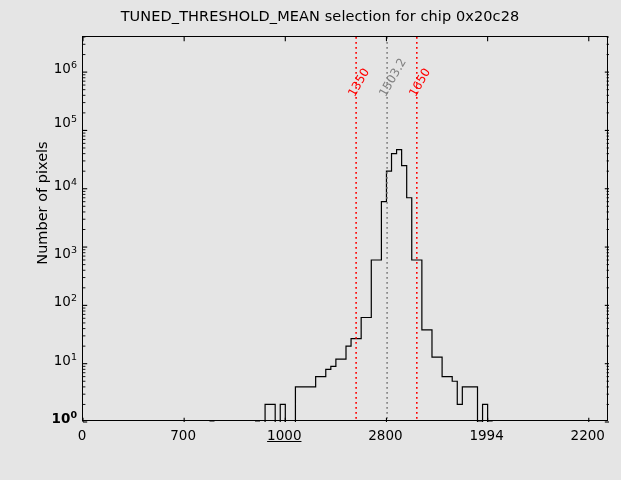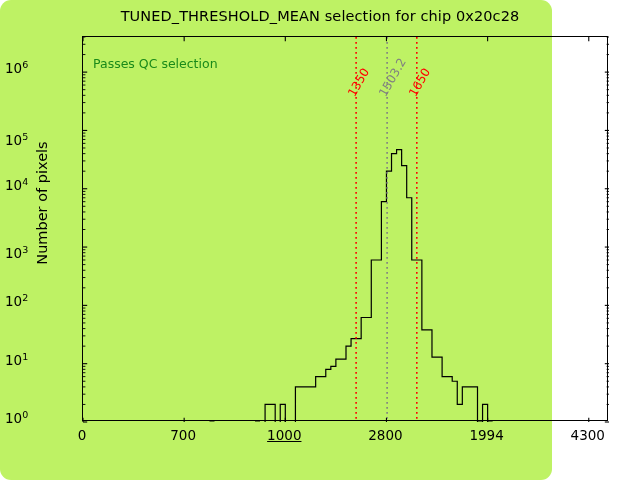--- a/index.html
+++ b/index.html
@@ -8,24 +8,23 @@
     background: #ffffff;
   }
   body {
     width: 640px;
     height: 480px;
     font-family: "DejaVu Sans", sans-serif;
     overflow: hidden;
   }
   #figure {
     position: relative;
-    width: 552px;
+    width: 621px;
     height: 480px;
-    background: #bef264;
-    border-radius: 11px;
+    background: #e5e5e5;
   }
   #chart-title {
     position: absolute;
     left: 0;
     top: 8px;
     width: 640px;
     text-align: center;
     font-size: 14.5px;
     color: #000000;
     letter-spacing: 0.1px;
@@ -82,20 +81,21 @@
     left: 82px;
     top: 452px;
     width: 526px;
     text-align: center;
     font-size: 14.5px;
     color: #000000;
   }
   .ytick-label {
     position: absolute;
     right: 0;
+    text-align: right;
     font-size: 13.5px;
     color: #000000;
     white-space: nowrap;
     line-height: 1;
   }
   .ytick-label sup {
     font-size: 9.5px;
     vertical-align: super;
     line-height: 0;
   }
@@ -117,43 +117,42 @@
   }
 </style>
 </head>
 <body>
 
 <div id="figure">
 
   <div id="chart-title">TUNED_THRESHOLD_MEAN selection for chip 0x20c28</div>
 
   <div id="ytick-labels-layer">
-      <div class="ytick-label" style="top: 412px; width: 72px;">10<sup>0</sup></div>
+      <div class="ytick-label" style="top: 412px; width: 72px; font-weight: bold;">10<sup>0</sup></div>
       <div class="ytick-label" style="top: 353.685px; width: 72px;">10<sup>1</sup></div>
       <div class="ytick-label" style="top: 295.37px; width: 72px;">10<sup>2</sup></div>
       <div class="ytick-label" style="top: 237.055px; width: 72px; margin-top: 10px;">10<sup>3</sup></div>
       <div class="ytick-label" style="top: 178.739px; width: 72px;">10<sup>4</sup></div>
-      <div class="ytick-label" style="top: 134px; width: 72px;">10<sup>5</sup></div>
+      <div class="ytick-label" style="top: 116px; width: 72px;">10<sup>5</sup></div>
       <div class="ytick-label" style="top: 62.1092px; width: 72px;">10<sup>6</sup></div>
     </div>
 
   <div id="y-axis-label">Number of pixels</div>
 
   <div id="plot-area">
     <svg id="plot-svg" viewBox="0 0 526 385" preserveAspectRatio="none">
       <g id="hist-group">
           <path d="M 126.44 385.00 L 126.44 385.00 L 131.50 385.00 L 131.50 385.00 M 171.96 385.00 L 171.96 385.00 L 177.02 385.00 L 177.02 385.00 M 182.08 385.00 L 182.08 367.45 L 187.13 367.45 L 187.13 367.45 L 192.19 367.45 L 192.19 385.00 M 197.25 385.00 L 197.25 367.45 L 202.31 367.45 L 202.31 385.00 M 212.42 385.00 L 212.42 349.89 L 217.48 349.89 L 217.48 349.89 L 222.54 349.89 L 222.54 349.89 L 227.60 349.89 L 227.60 349.89 L 232.65 349.89 L 232.65 339.62 L 237.71 339.62 L 237.71 339.62 L 242.77 339.62 L 242.77 332.34 L 247.83 332.34 L 247.83 329.35 L 252.88 329.35 L 252.88 322.07 L 257.94 322.07 L 257.94 322.07 L 263.00 322.07 L 263.00 309.13 L 268.06 309.13 L 268.06 301.53 L 273.12 301.53 L 273.12 301.53 L 278.17 301.53 L 278.17 280.48 L 283.23 280.48 L 283.23 280.48 L 288.29 280.48 L 288.29 222.99 L 293.35 222.99 L 293.35 222.99 L 298.40 222.99 L 298.40 164.68 L 303.46 164.68 L 303.46 134.18 L 308.52 134.18 L 308.52 116.63 L 313.58 116.63 L 313.58 112.55 L 318.63 112.55 L 318.63 128.53 L 323.69 128.53 L 323.69 160.77 L 328.75 160.77 L 328.75 222.99 L 333.81 222.99 L 333.81 222.99 L 338.87 222.99 L 338.87 292.87 L 343.92 292.87 L 343.92 292.87 L 348.98 292.87 L 348.98 320.04 L 354.04 320.04 L 354.04 320.04 L 359.10 320.04 L 359.10 339.62 L 364.15 339.62 L 364.15 339.62 L 369.21 339.62 L 369.21 344.24 L 374.27 344.24 L 374.27 367.45 L 379.33 367.45 L 379.33 349.89 L 384.38 349.89 L 384.38 349.89 L 389.44 349.89 L 389.44 349.89 L 394.50 349.89 L 394.50 385.00 L 399.56 385.00 L 399.56 367.45 L 404.62 367.45 L 404.62 385.00 L 409.67 385.00 L 409.67 385.00 " fill="none" stroke="#000000" stroke-width="1.2" stroke-linejoin="miter"></path>
         </g>
       <g id="vline-group">
           <line x1="273.11538461538464" x2="273.11538461538464" y1="0" y2="385" stroke="#ff0000" stroke-width="1.6" stroke-dasharray="1.8 3.2" stroke-linecap="butt"></line>
           <line x1="304.1089230769231" x2="304.1089230769231" y1="0" y2="385" stroke="#808080" stroke-width="1.6" stroke-dasharray="1.8 3.2" stroke-linecap="butt"></line>
           <line x1="333.80769230769226" x2="333.80769230769226" y1="0" y2="385" stroke="#ff0000" stroke-width="1.6" stroke-dasharray="1.8 3.2" stroke-linecap="butt"></line>
         </g>
     </svg>
-    <div id="qc-legend">Passes QC selection</div>
     <div id="vline-label-layer">
         <div class="vline-label red" style="left: 274.115px; top: 48px;">1350</div>
         <div class="vline-label gray" style="left: 305.109px; top: 48px;">1503.2</div>
         <div class="vline-label red" style="left: 334.808px; top: 48px;">1650</div>
       </div>
   <svg width="546" height="405" style="position: absolute; left: 0px; top: 0px; overflow: visible;">
         <line x1="0" x2="4.2" y1="385" y2="385" stroke="#000" stroke-width="1.1"></line>
         <line x1="526" x2="521.8" y1="385" y2="385" stroke="#000" stroke-width="1.1"></line>
         <line x1="0" x2="4.2" y1="326.684867979735" y2="326.684867979735" stroke="#000" stroke-width="1.1"></line>
         <line x1="526" x2="521.8" y1="326.684867979735" y2="326.684867979735" stroke="#000" stroke-width="1.1"></line>
@@ -283,16 +282,16 @@
         <line x1="505.7692307692308" x2="505.7692307692308" y1="0" y2="4.2" stroke="#000" stroke-width="1.1"></line>
       </svg>
     </div>
 
   <div id="xtick-labels-layer">
       <div class="xtick-label" style="left: 82px;">0</div>
       <div class="xtick-label" style="left: 183.154px;">700</div>
       <div class="xtick-label" style="left: 284.308px; text-decoration: underline;">1000</div>
       <div class="xtick-label" style="left: 385.462px;">2800</div>
       <div class="xtick-label" style="left: 486.615px;">1994</div>
-      <div class="xtick-label" style="left: 587.769px;">4300</div>
+      <div class="xtick-label" style="left: 587.769px;">2200</div>
     </div>
 
 </div>
 
 </body></html>

